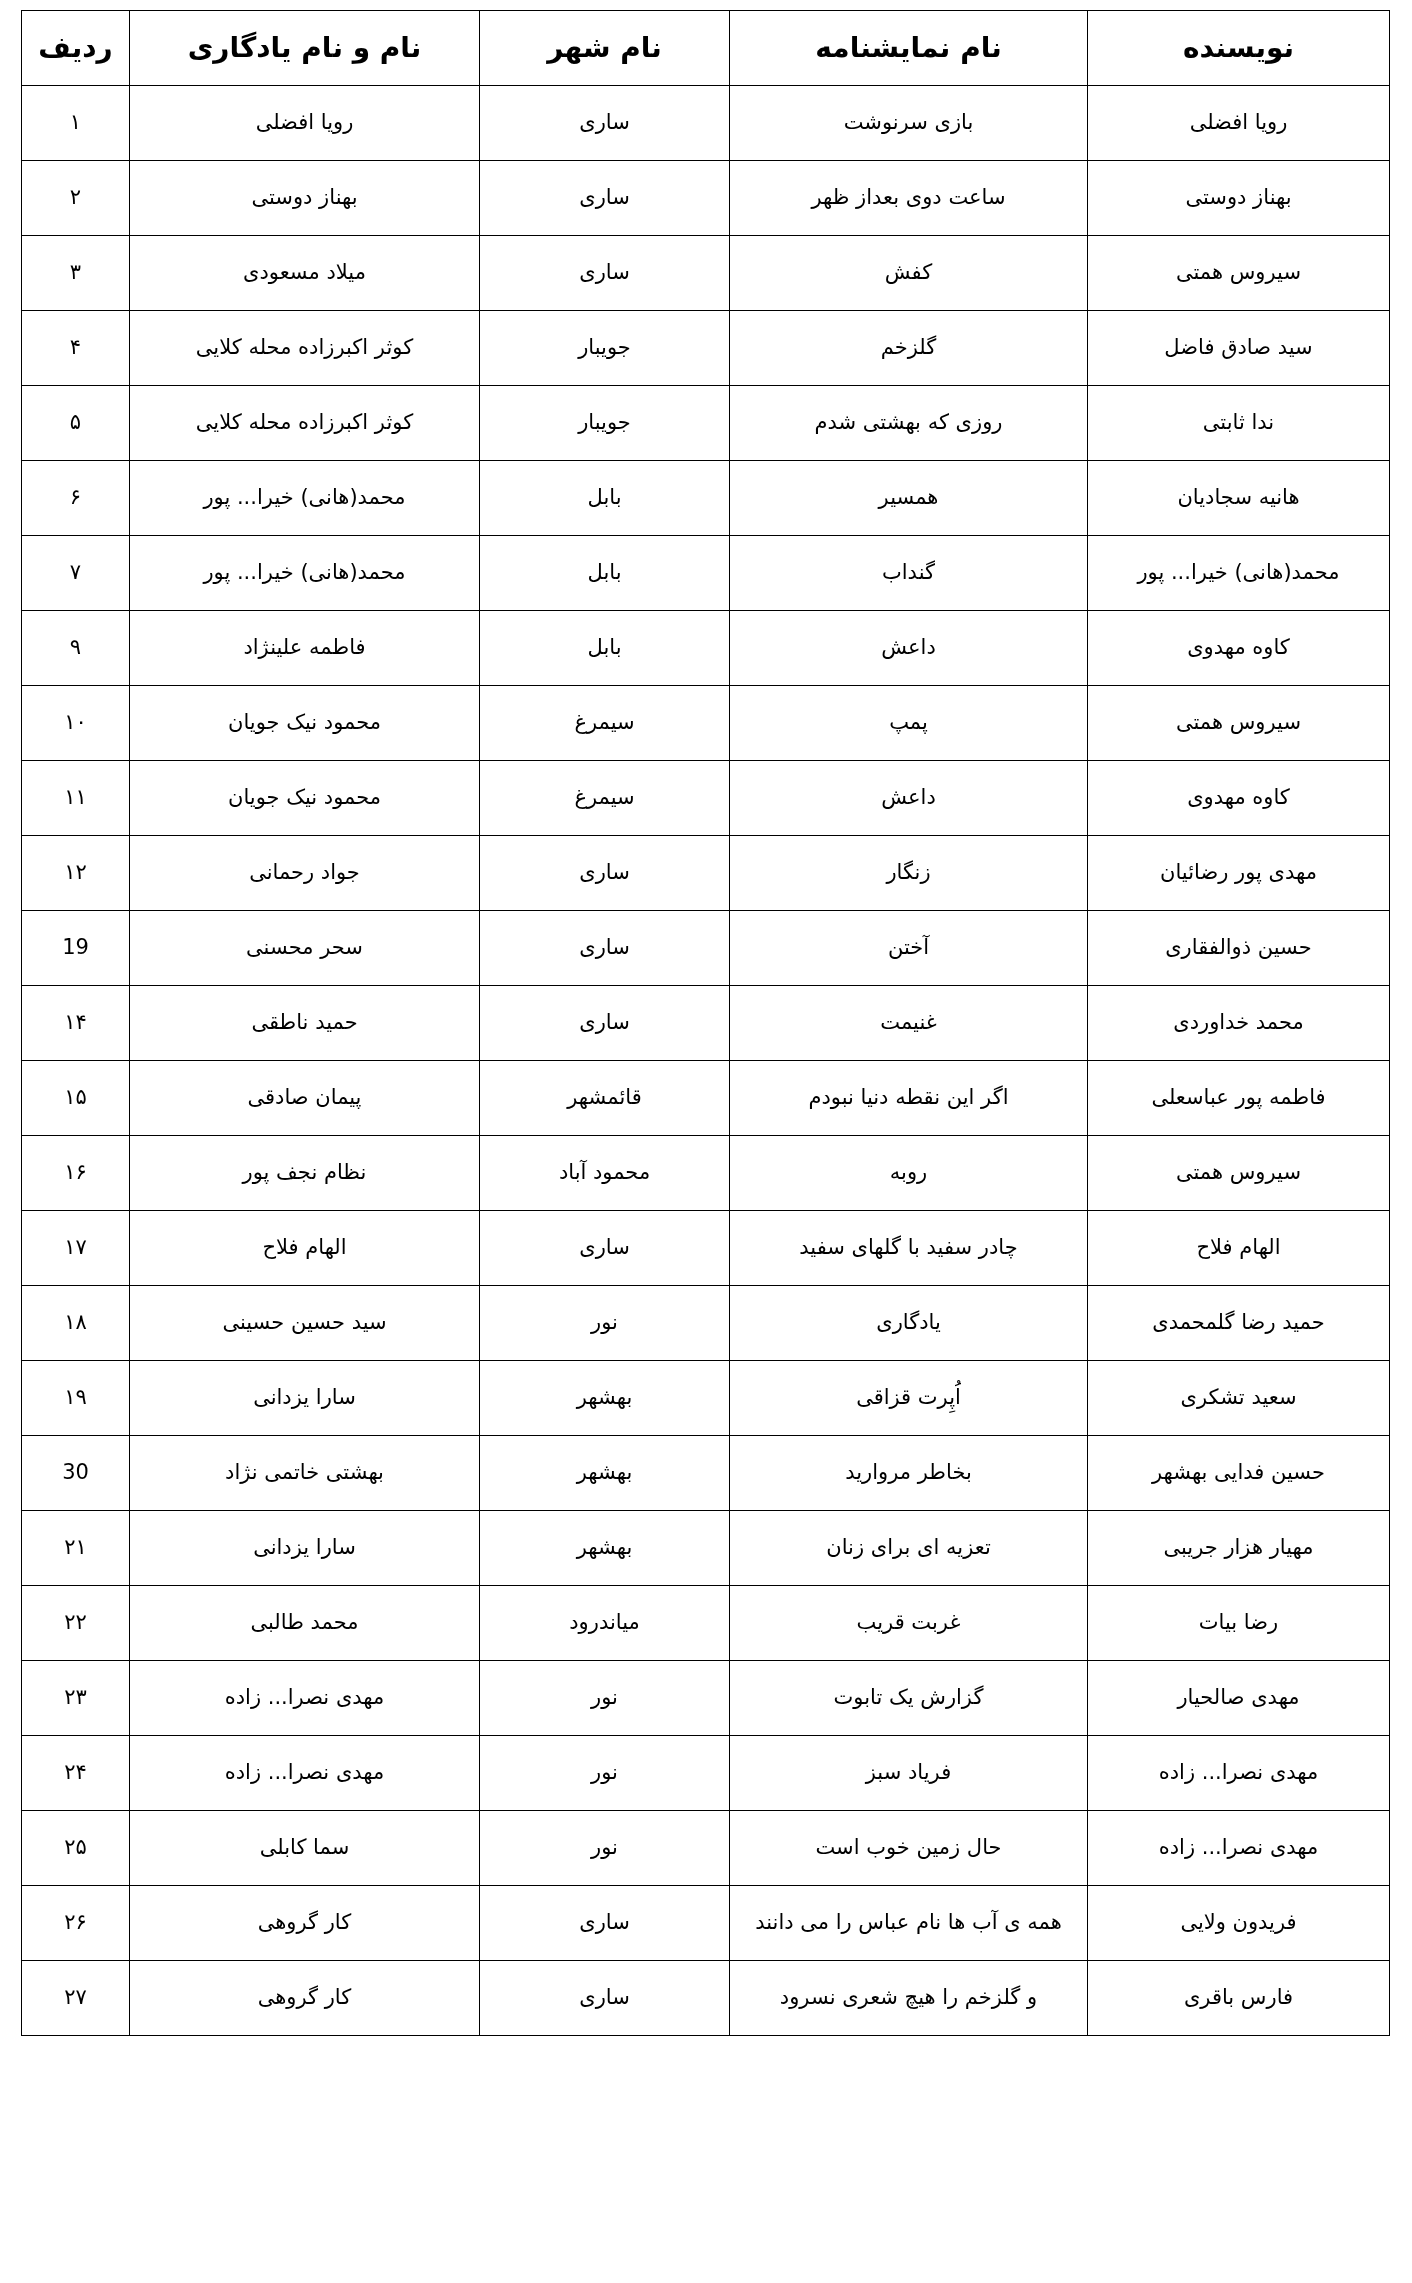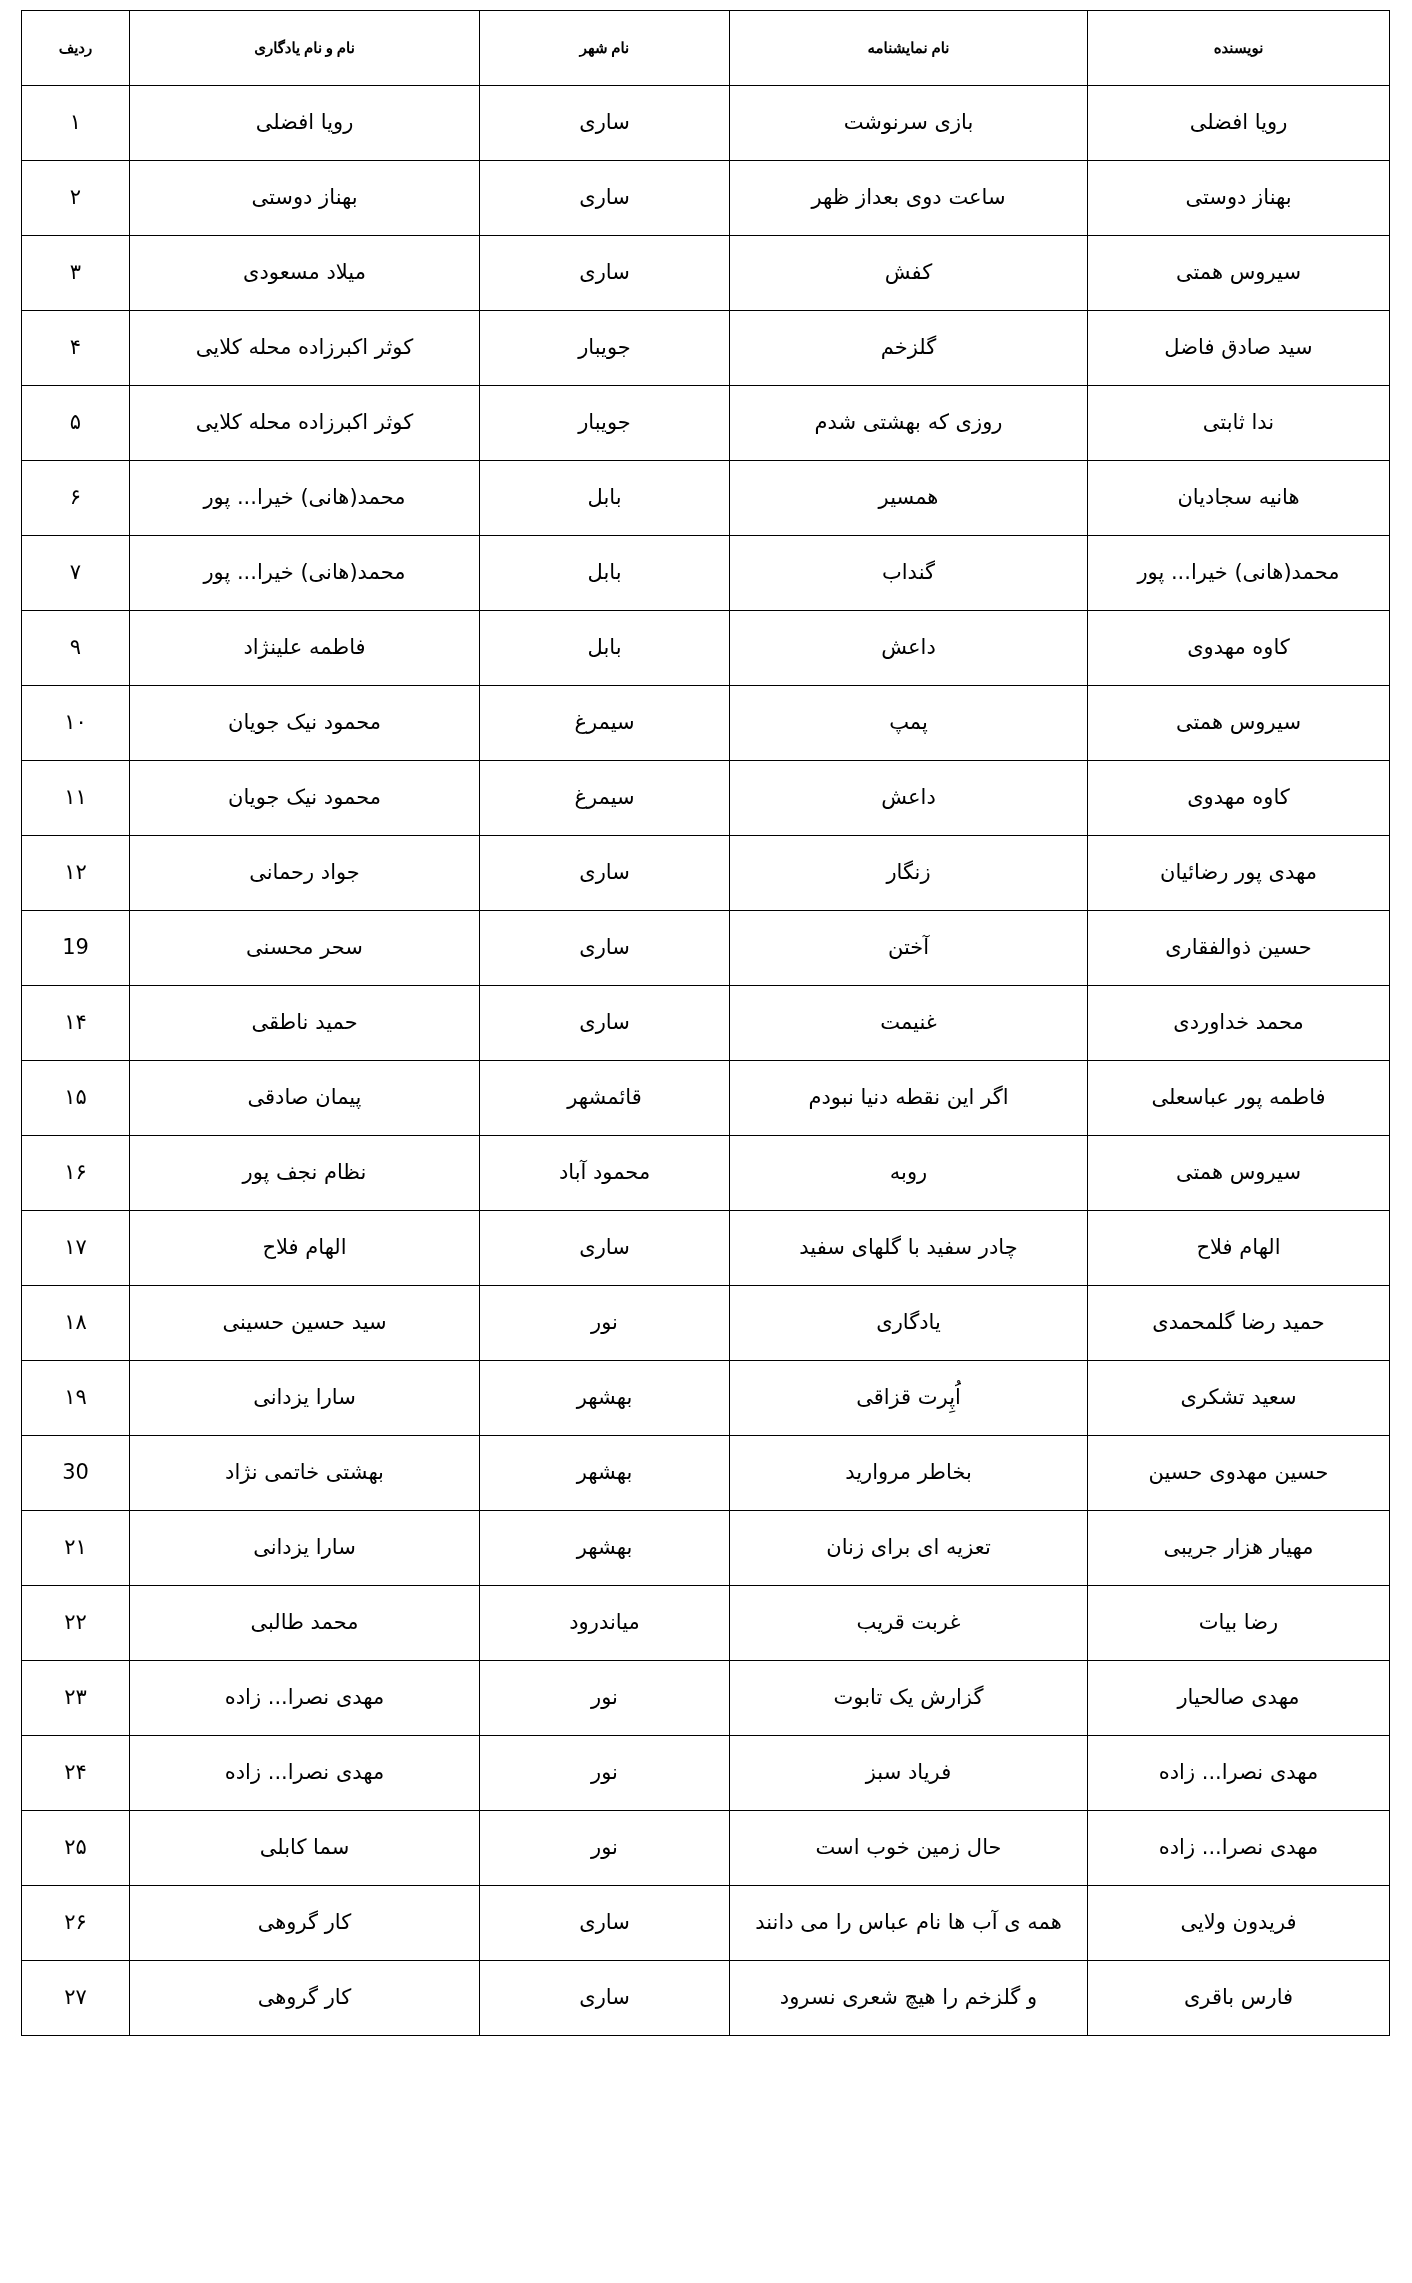--- a/index.html
+++ b/index.html
@@ -32,24 +32,23 @@
   table.roster th,
   table.roster td {
     border: 1px solid #000000;
     text-align: center;
     vertical-align: middle;
     padding: 6px 8px;
     line-height: 1.5;
   }
   table.roster thead th {
     height: 62px;
-    font-size: 15px;
+    font-size: 28px;
     font-weight: bold;
     letter-spacing: 0;
-    font-family: Liberation Serif, serif;
   }
   table.roster tbody td {
     height: 62px;
     font-size: 21px;
     font-weight: normal;
   }
   table.roster tbody td.col-index {
     font-size: 21px;
   }
 </style>
@@ -195,21 +194,21 @@
           <td class="col-index">۱۸</td>
         </tr>
         <tr>
           <td class="col-author">سعید تشکری</td>
           <td class="col-play">اُپِرت قزاقی</td>
           <td class="col-city">بهشهر</td>
           <td class="col-person">سارا یزدانی</td>
           <td class="col-index">۱۹</td>
         </tr>
         <tr>
-          <td class="col-author">حسین مهدوی حسین</td>
+          <td class="col-author">حسین فدایی بهشهر</td>
           <td class="col-play">بخاطر مروارید</td>
           <td class="col-city">بهشهر</td>
           <td class="col-person">بهشتی خاتمی نژاد</td>
           <td class="col-index">30</td>
         </tr>
         <tr>
           <td class="col-author">مهیار هزار جریبی</td>
           <td class="col-play">تعزیه ای برای زنان</td>
           <td class="col-city">بهشهر</td>
           <td class="col-person">سارا یزدانی</td>

